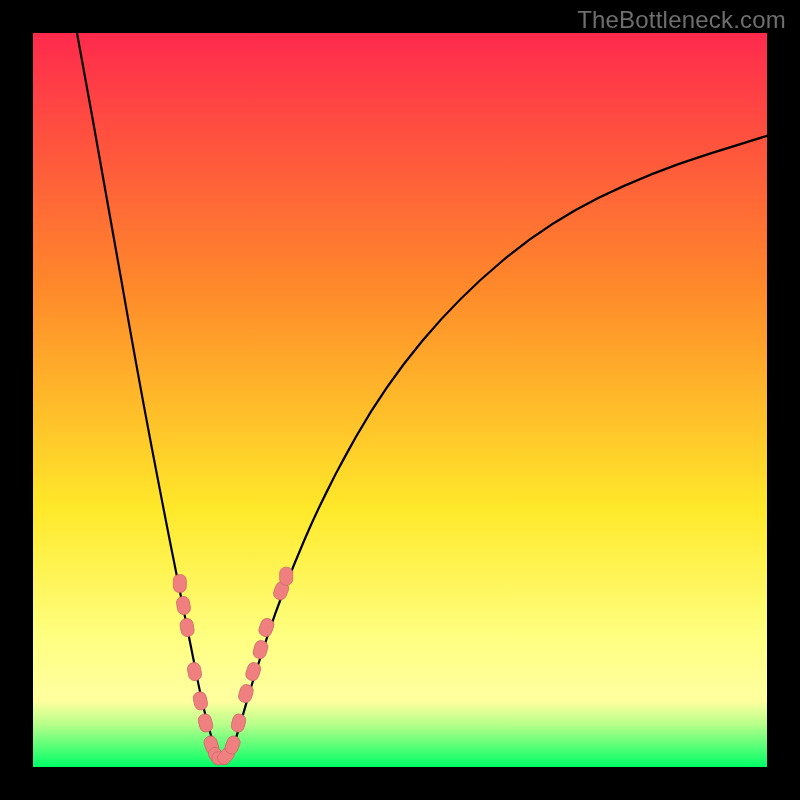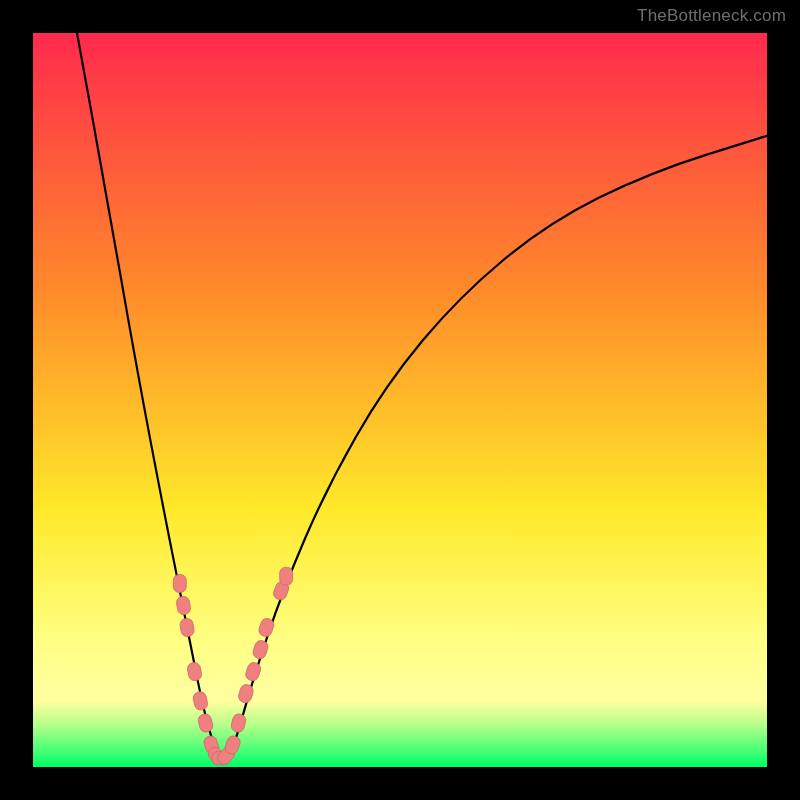--- a/index.html
+++ b/index.html
@@ -37,21 +37,21 @@
   .green-band {
     position: absolute;
     left: 0;
     width: 100%;
   }
   .watermark {
     position: absolute;
     top: 6px;
     right: 14px;
     color: #6e6e6e;
-    font-size: 17px;
+    font-size: 24px;
     font-weight: 500;
     letter-spacing: 0.2px;
   }
   svg.curves {
     position: absolute;
     left: 0;
     top: 0;
     width: 734px;
     height: 734px;
   }

